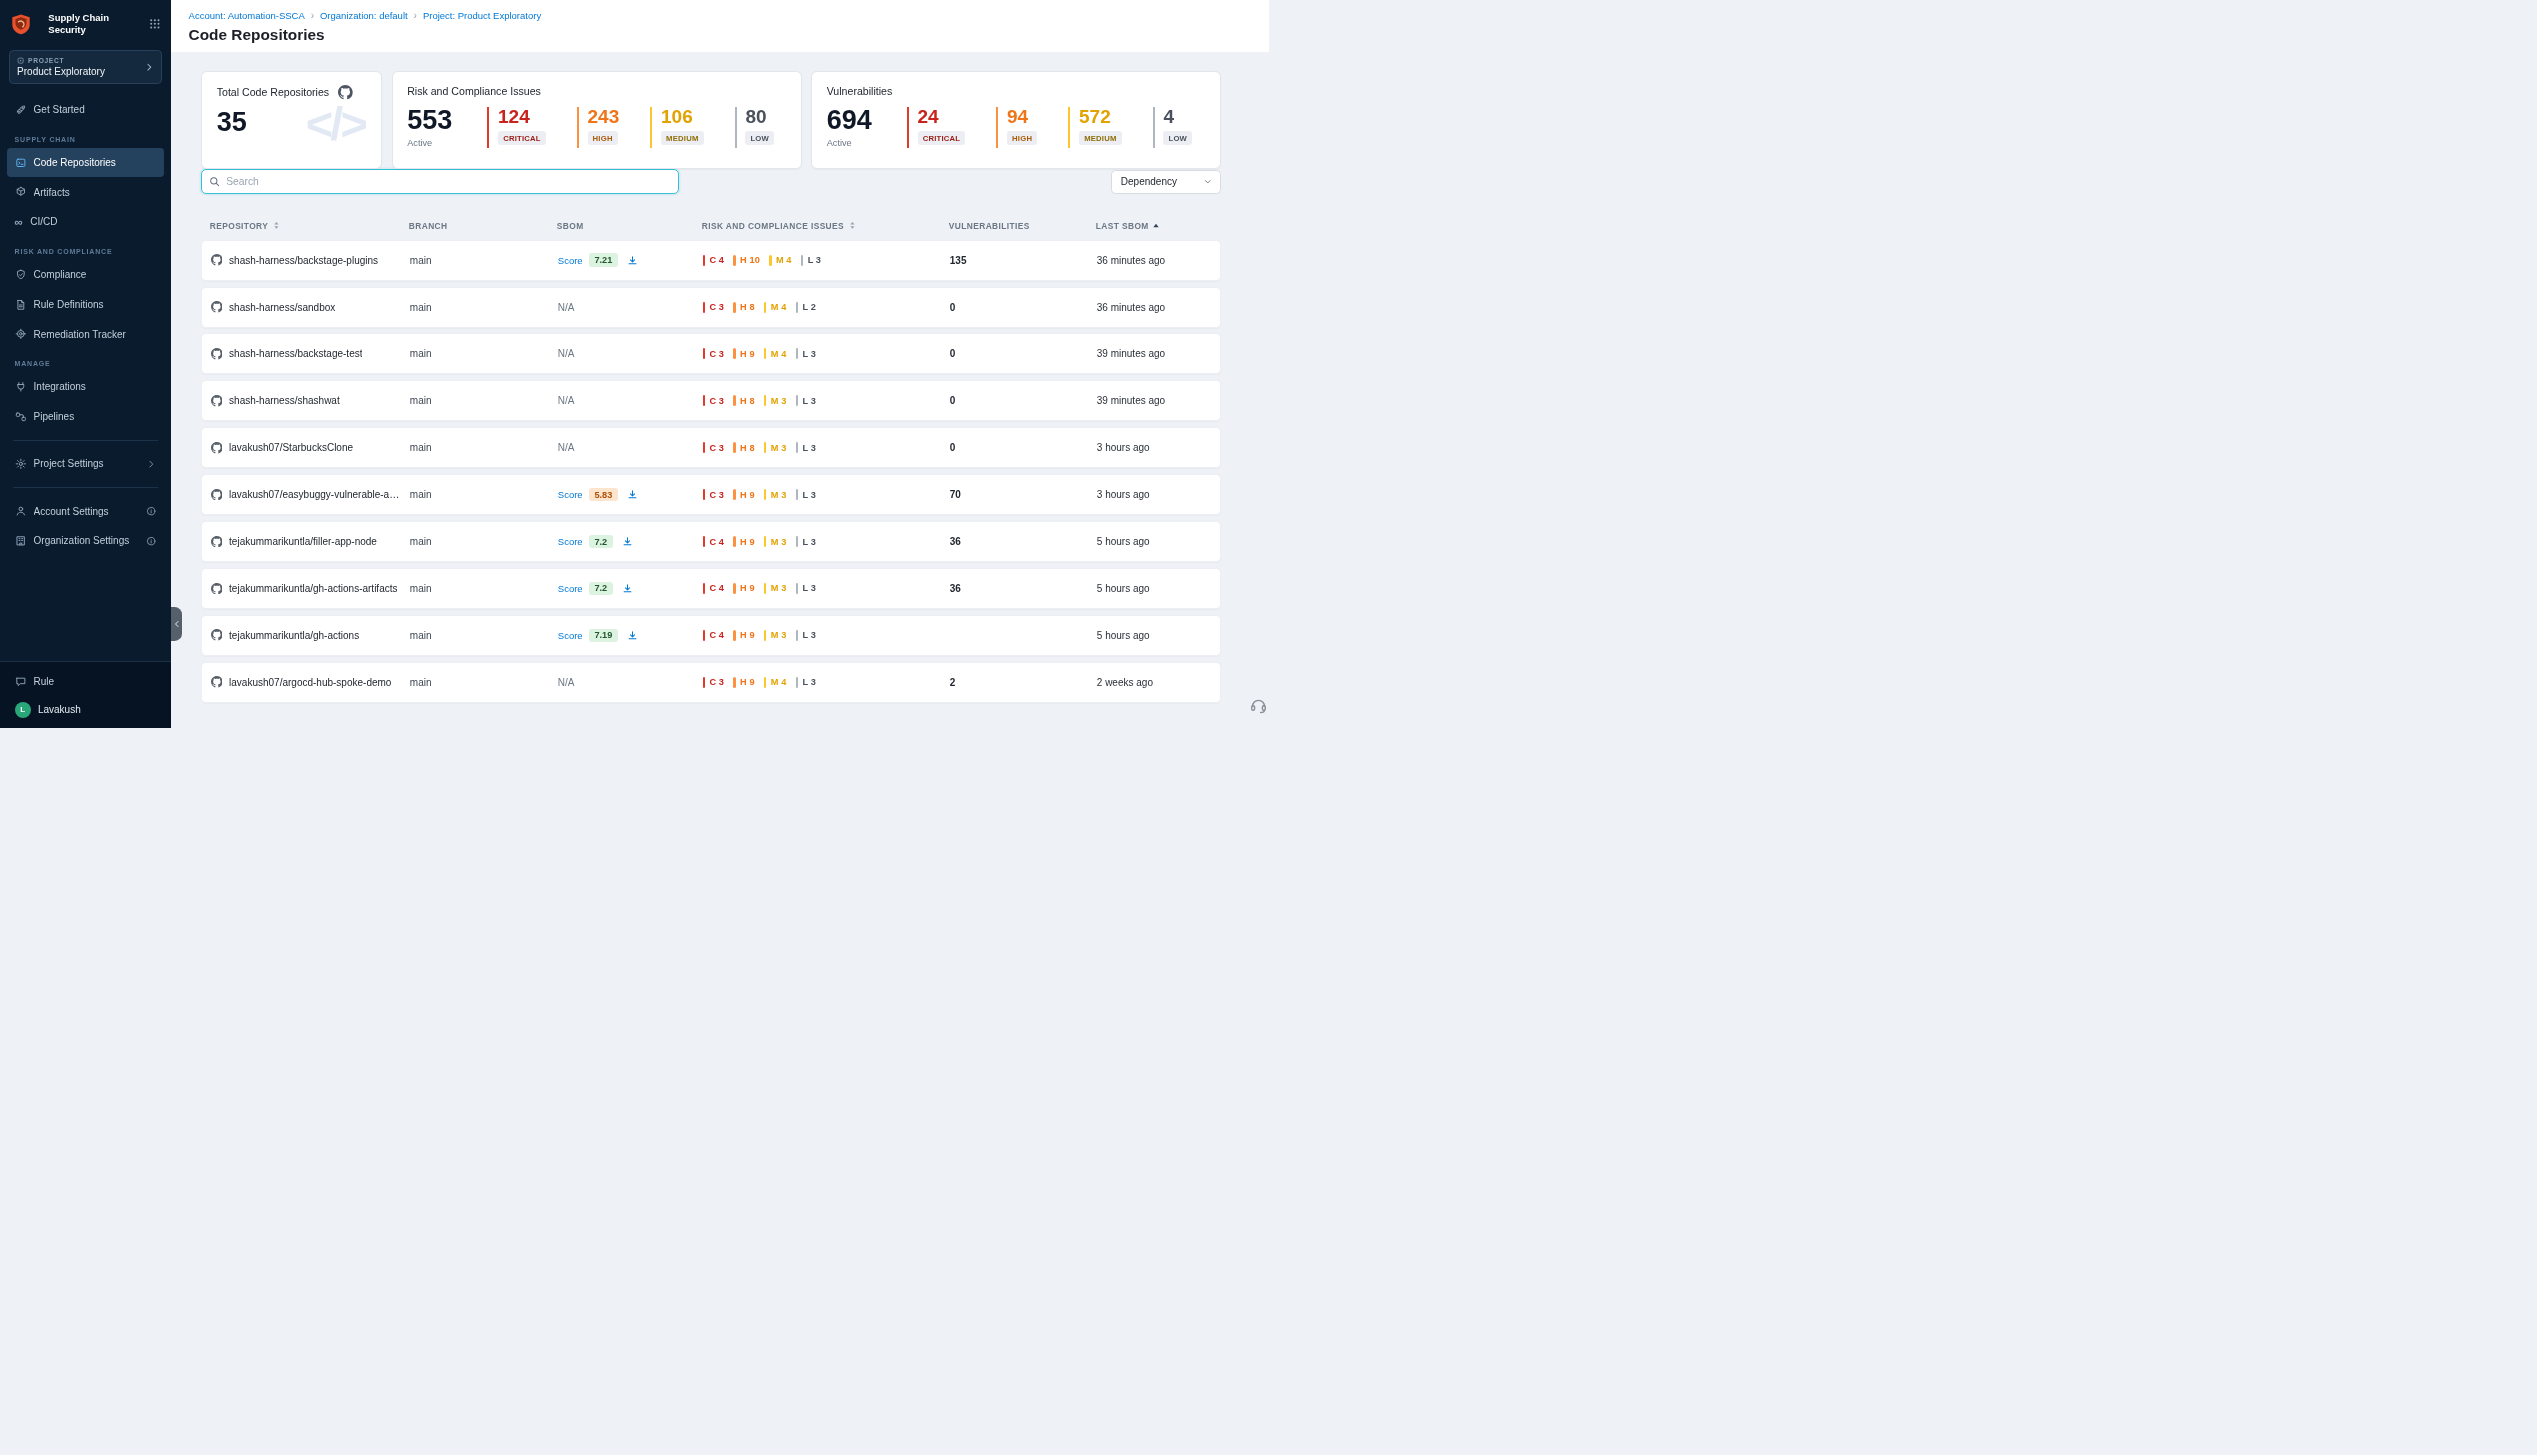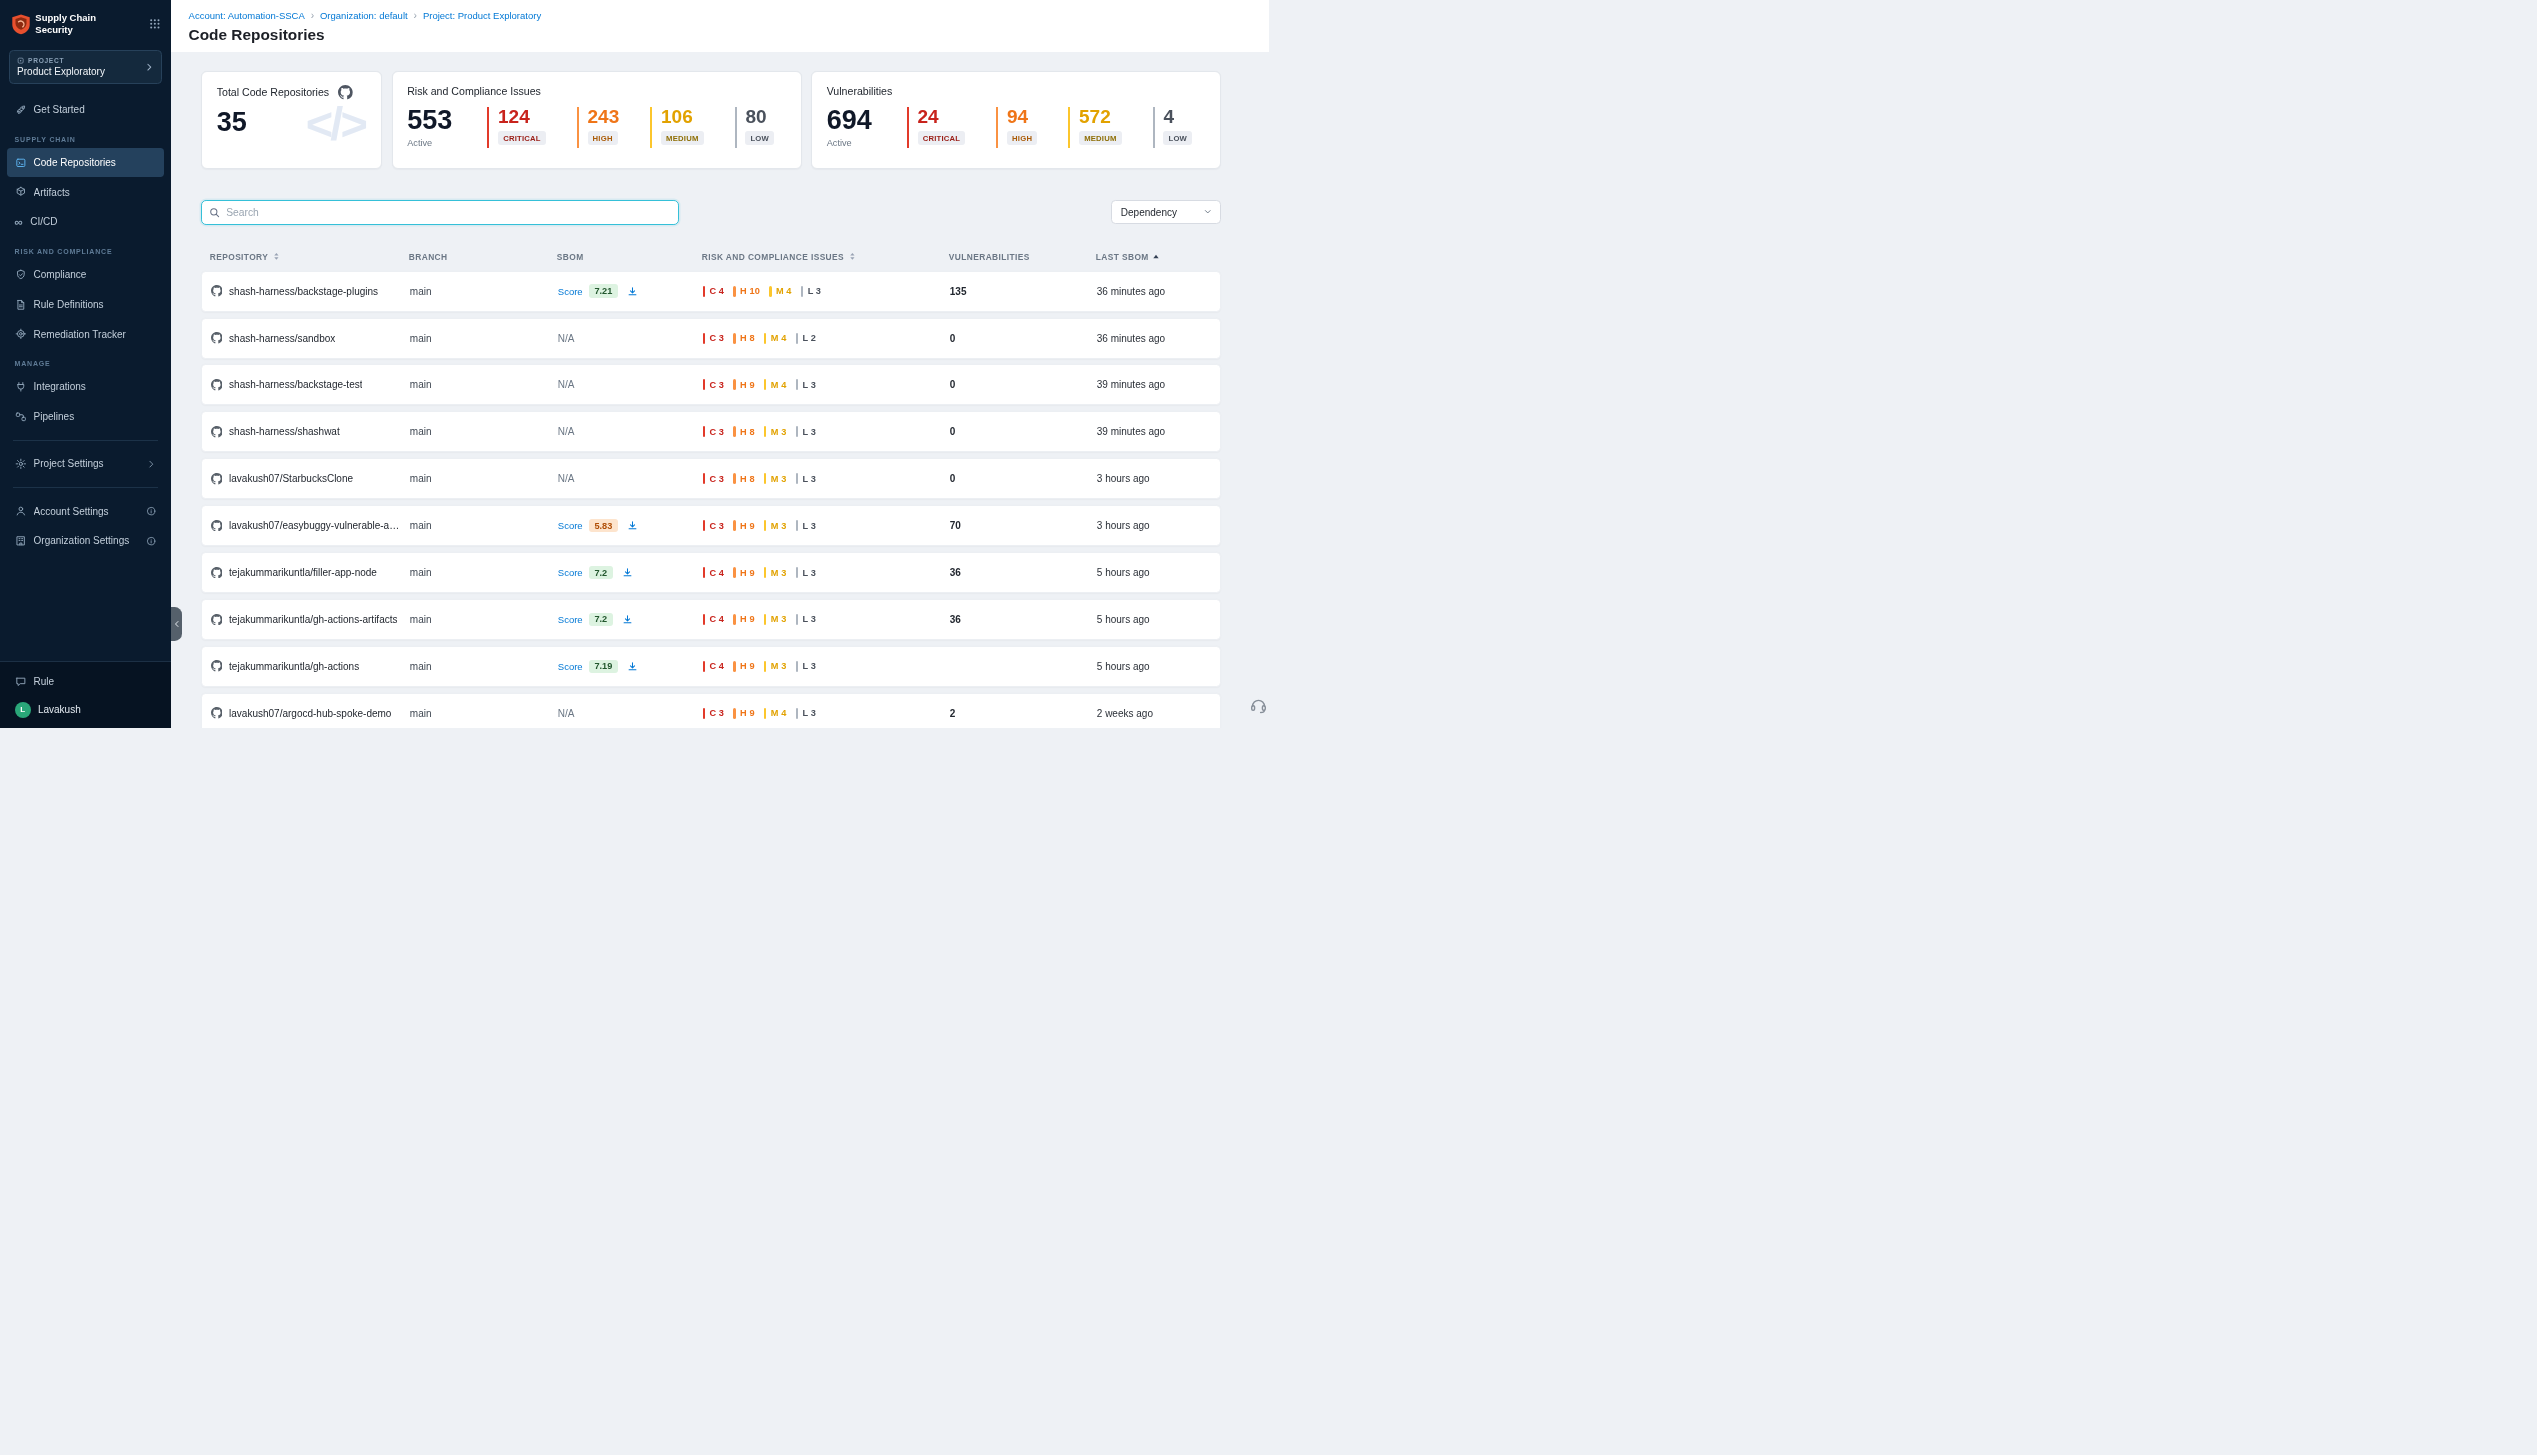--- a/index.html
+++ b/index.html
@@ -4,21 +4,21 @@
 <style>
   * { margin:0; padding:0; box-sizing:border-box; }
   html,body { width:1269px; height:728px; overflow:hidden; background:#eef1f5;
     font-family:"Liberation Sans", sans-serif; -webkit-font-smoothing:antialiased; }
   [data-interactable="true"] { cursor:pointer; }
   .app { display:flex; width:1269px; height:728px; position:relative; }
 
   
   .sidebar { width:171px; min-width:171px; background:#0a1b2e; color:#c3cfdb;
     display:flex; flex-direction:column; position:relative; z-index:2; }
-  .brand { display:flex; align-items:center; gap:3px; padding:11.7px 10.3px 7.3px 10.3px; }
+  .brand { display:flex; align-items:center; gap:16px; padding:11.7px 10.3px 7.3px 10.3px; }
   .brand-logo { width:22px; height:22px; flex:0 0 auto; }
   .brand-name { color:#fff; font-size:9.5px; font-weight:700; line-height:1.25; width:70px; }
   .brand-grid { margin-left:auto; color:#93a7bc; }
   .project-card { margin:7.3px 8.8px 0 8.8px; background:#14293d; border:0.7px solid #27415a;
     border-radius:4.4px; padding:5.9px 7.3px; display:flex; align-items:center; }
   .project-meta { flex:1; min-width:0; }
   .project-label { font-size:6.6px; letter-spacing:0.7px; color:#8aa0b6; font-weight:700;
     display:flex; align-items:center; gap:3.7px; }
   .project-name { color:#f1f5f9; font-size:10px; margin-top:2.2px; white-space:nowrap;
     overflow:hidden; text-overflow:ellipsis; }
@@ -75,21 +75,21 @@
   .stat .num { font-size:19px; font-weight:700; color:var(--num); line-height:1; }
   .stat .chip { display:inline-block; margin-top:5.1px; font-size:7.7px; font-weight:700;
     padding:2.2px 5.1px; border-radius:2.9px; background:#eceef3; color:var(--chip); letter-spacing:0.2px; }
 
   .sev-critical { --bar:#e23a2a; --num:#c8231c; --chip:#9a1c14; }
   .sev-high     { --bar:#fa9242; --num:#ef7518; --chip:#aa5b07; }
   .sev-medium   { --bar:#fcc62c; --num:#e2a200; --chip:#8e6e05; }
   .sev-low      { --bar:#aeb6c0; --num:#4a515c; --chip:#4a515c; }
 
   
-  .toolbar { display:flex; justify-content:space-between; margin-top:31px; }
+  .toolbar { display:flex; justify-content:space-between; align-items:center; }
   .search-box { width:478px; height:25px; border:1.1px solid #35c0d8; border-radius:5.1px;
     background:#fff; display:flex; align-items:center; padding:0 7.3px; gap:5.9px;
     box-shadow:0 0 0 1.5px rgba(53,192,216,.12); }
   .search-box .icn { color:#667085; display:inline-flex; }
   .search-input { border:none; outline:none; flex:1; font-size:10.3px;
     font-family:"Liberation Sans", sans-serif; color:#22272f; background:transparent; }
   .search-input::placeholder { color:#9aa5b1; }
   .select { height:23.5px; min-width:110px; background:#fff; border:0.7px solid #d7dbe2;
     border-radius:4.4px; display:flex; align-items:center; justify-content:space-between;
     gap:1px; padding:0 7.3px 0 8.8px; font-size:10px; color:#22272f; }

